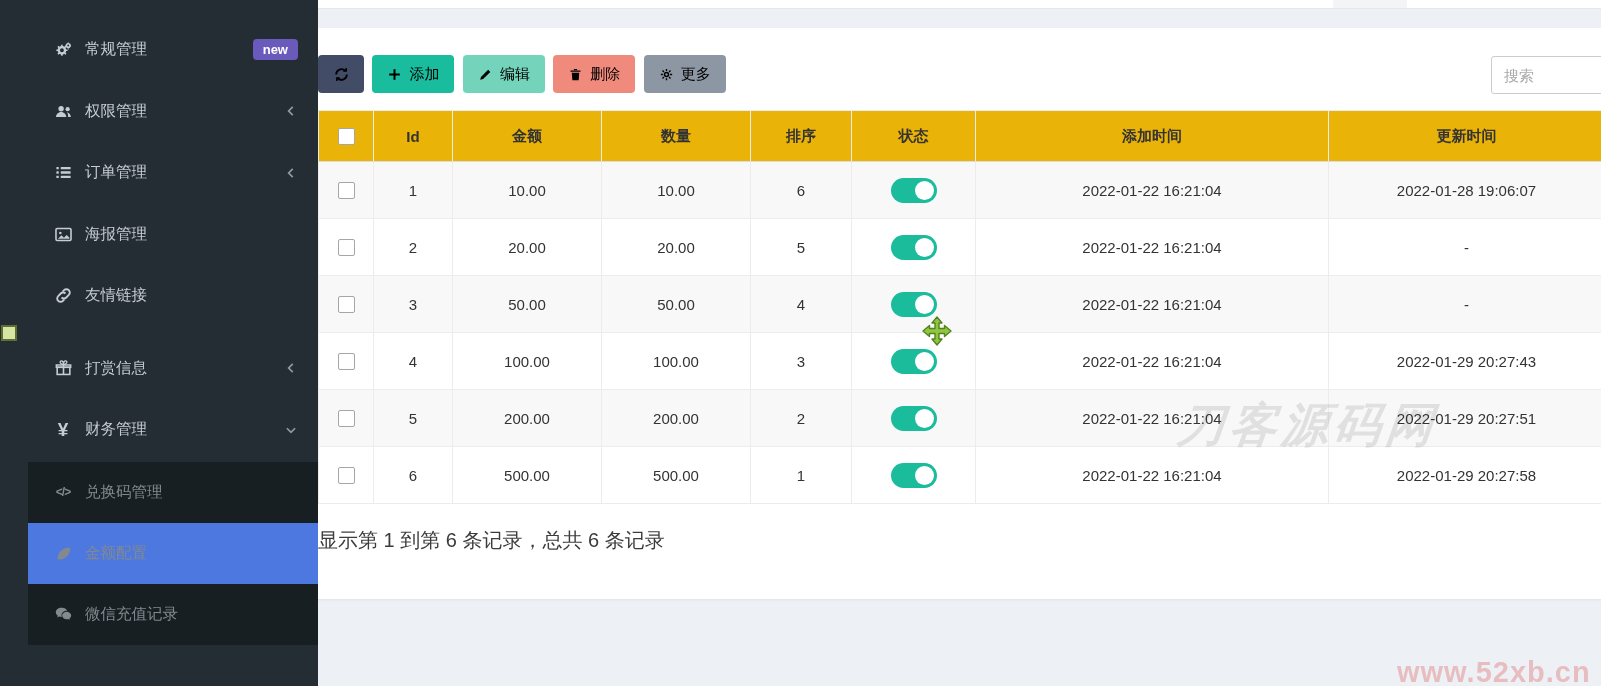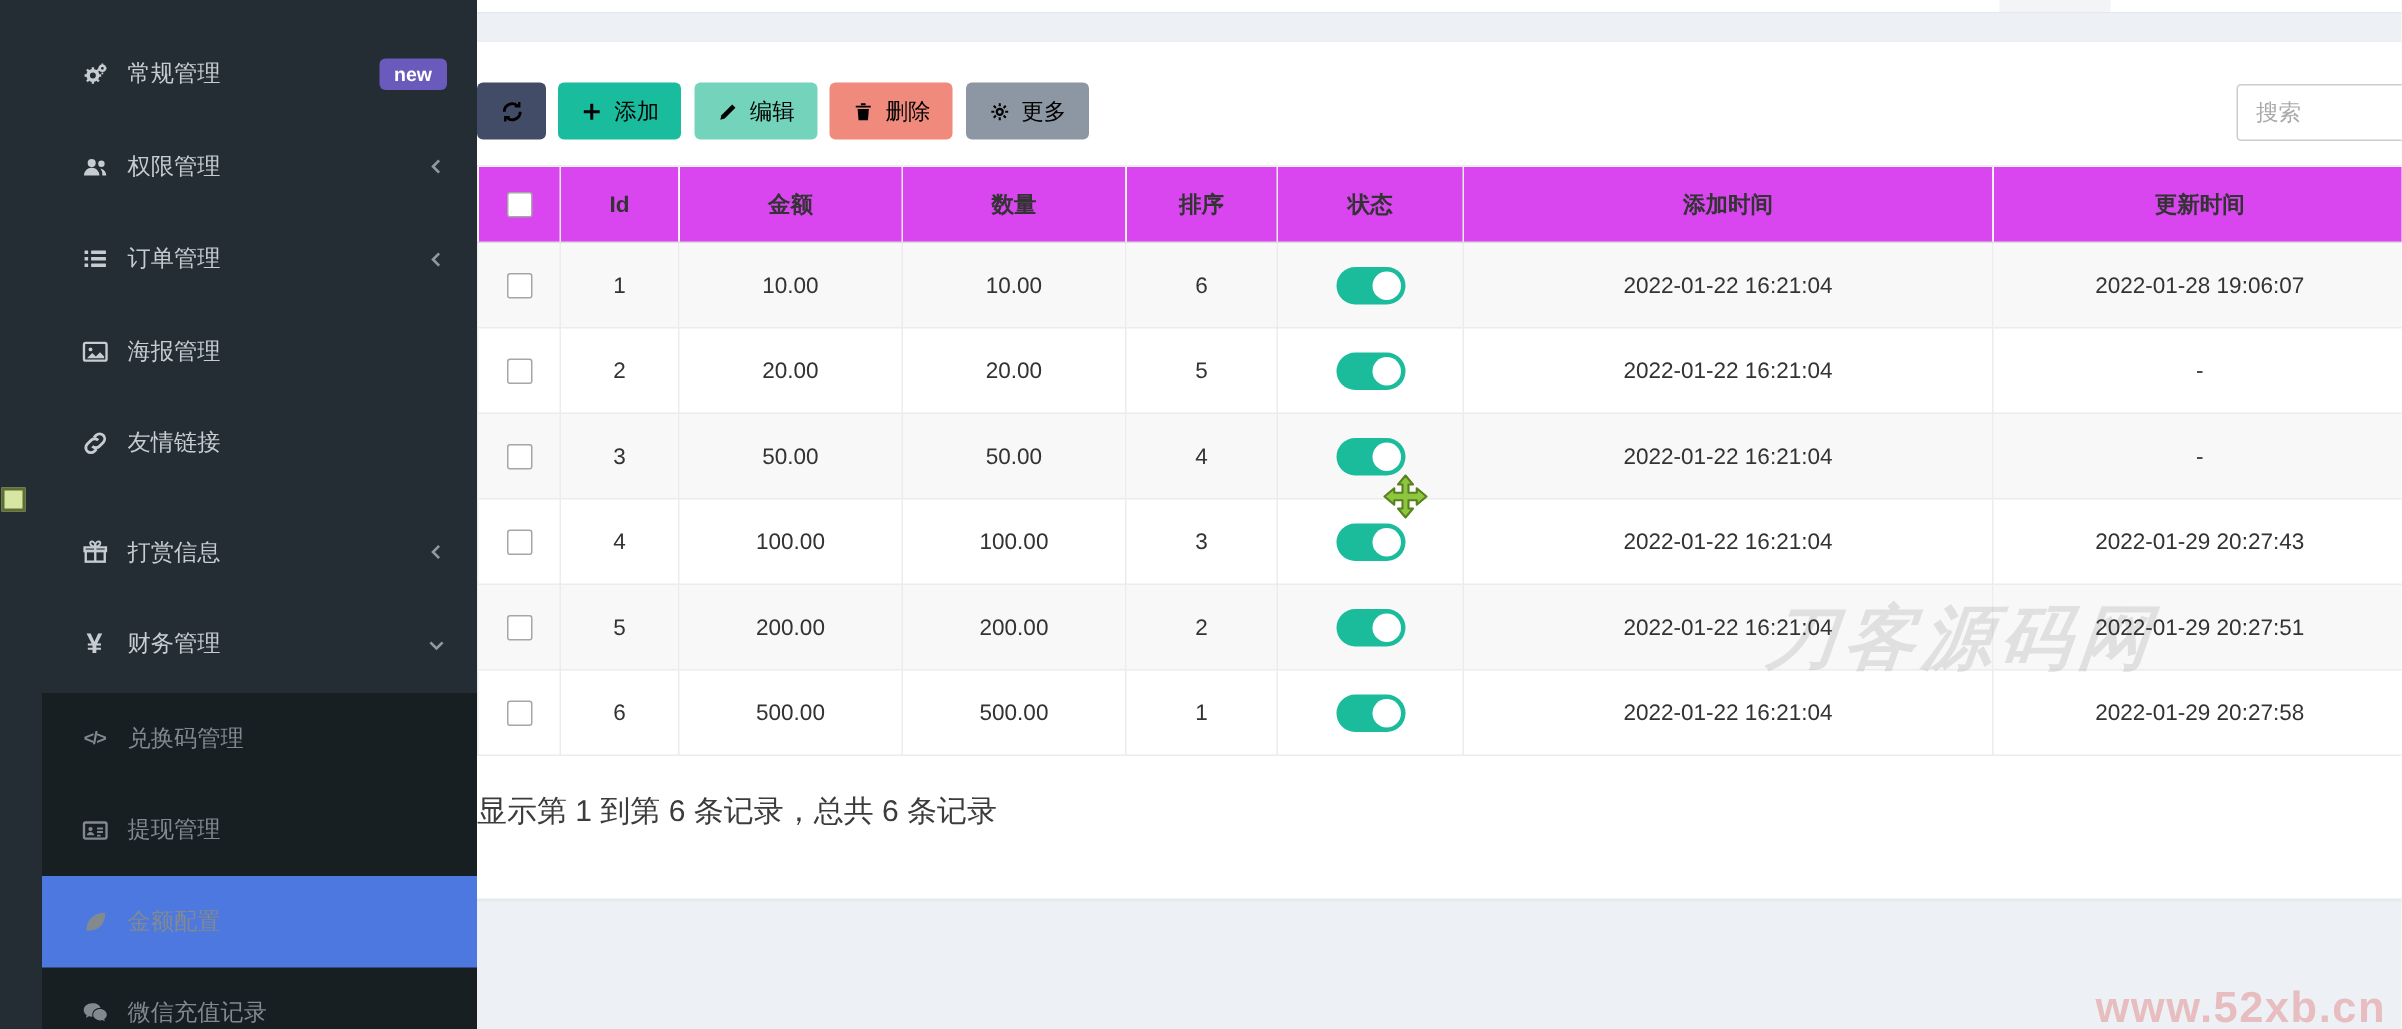--- a/index.html
+++ b/index.html
@@ -50,21 +50,21 @@
   .btn-more{background:#8d96a3;}
   .search{position:absolute;left:1173px;top:1px;width:150px;height:36px;border:1px solid #cccccc;
     border-radius:3px;padding:0 12px;font-size:15px;color:#555;outline:none;
     font-family:inherit;background:#fff;box-sizing:content-box;}
   .search::placeholder{color:#a9a9a9;}
   
   table.grid{position:absolute;left:16px;top:82px;border-collapse:collapse;table-layout:fixed;
     width:1286px;background:#fff;}
   .grid th,.grid td{border:1px solid #ececec;text-align:center;color:#333;font-size:15px;
     overflow:hidden;padding:0;}
-  .grid th{height:50px;font-weight:bold;border-bottom-color:#dddddd;background:#d946ef;}
+  .grid th{height:50px;font-weight:bold;border-bottom-color:#dddddd;background:#eab308;}
   .grid td{height:56px;}
   .grid tr.striped td{background:#f8f8f9;}
   .cb{display:inline-block;width:15px;height:15px;border:1px solid #a6a6a6;border-radius:2px;
     background:#fff;vertical-align:middle;cursor:pointer;}
   .toggle{display:inline-block;width:46px;height:25px;border-radius:13px;background:#1abc9c;
     position:relative;vertical-align:middle;cursor:pointer;}
   .toggle .knob{position:absolute;right:3px;top:3px;width:19px;height:19px;border-radius:50%;background:#fff;}
   .summary{position:absolute;left:16px;top:499px;font-size:20px;color:#3c3c3c;}
   
   .watermark-center{position:absolute;left:1178px;top:394px;font-size:47px;font-weight:bold;
@@ -175,32 +175,20 @@
           </svg>
         </span>
   </li>
     </ul>
   <ul class="menu submenu" id="menu-sub">
       <li class="menu-item">
     <span class="mi-icon ic">
           <span class="code">&lt;/&gt;</span>
         </span>
     <span class="mi-label">兑换码管理</span>
-    <span class="mi-right"></span>
-  </li>
-      <li class="menu-item">
-    <span class="mi-icon ic">
-          <svg viewBox="0 0 24 24">
-            <rect x="2.5" y="5.5" width="19" height="13.5" rx="1.5" fill="none" stroke="currentColor" stroke-width="2"></rect>
-            <circle cx="8" cy="11" r="1.8" fill="currentColor"></circle>
-            <path d="M4.8 16.2c.3-1.7 1.6-2.8 3.2-2.8s2.9 1.1 3.2 2.8z" fill="currentColor"></path>
-            <path d="M13.5 10.5h5M13.5 13.5h5M13.5 16.5h3" stroke="currentColor" stroke-width="1.6"></path>
-          </svg>
-        </span>
-    <span class="mi-label">提现管理</span>
     <span class="mi-right"></span>
   </li>
       <li class="menu-item active">
     <span class="mi-icon ic">
           <svg viewBox="0 0 24 24" fill="currentColor">
             <path d="M4.5 19.5C4.5 9.5 11.5 4.5 20.5 4.5c0 10.5-6.5 15-13.5 15z"></path>
           </svg>
         </span>
     <span class="mi-label">金额配置</span>
     <span class="mi-right"></span>

